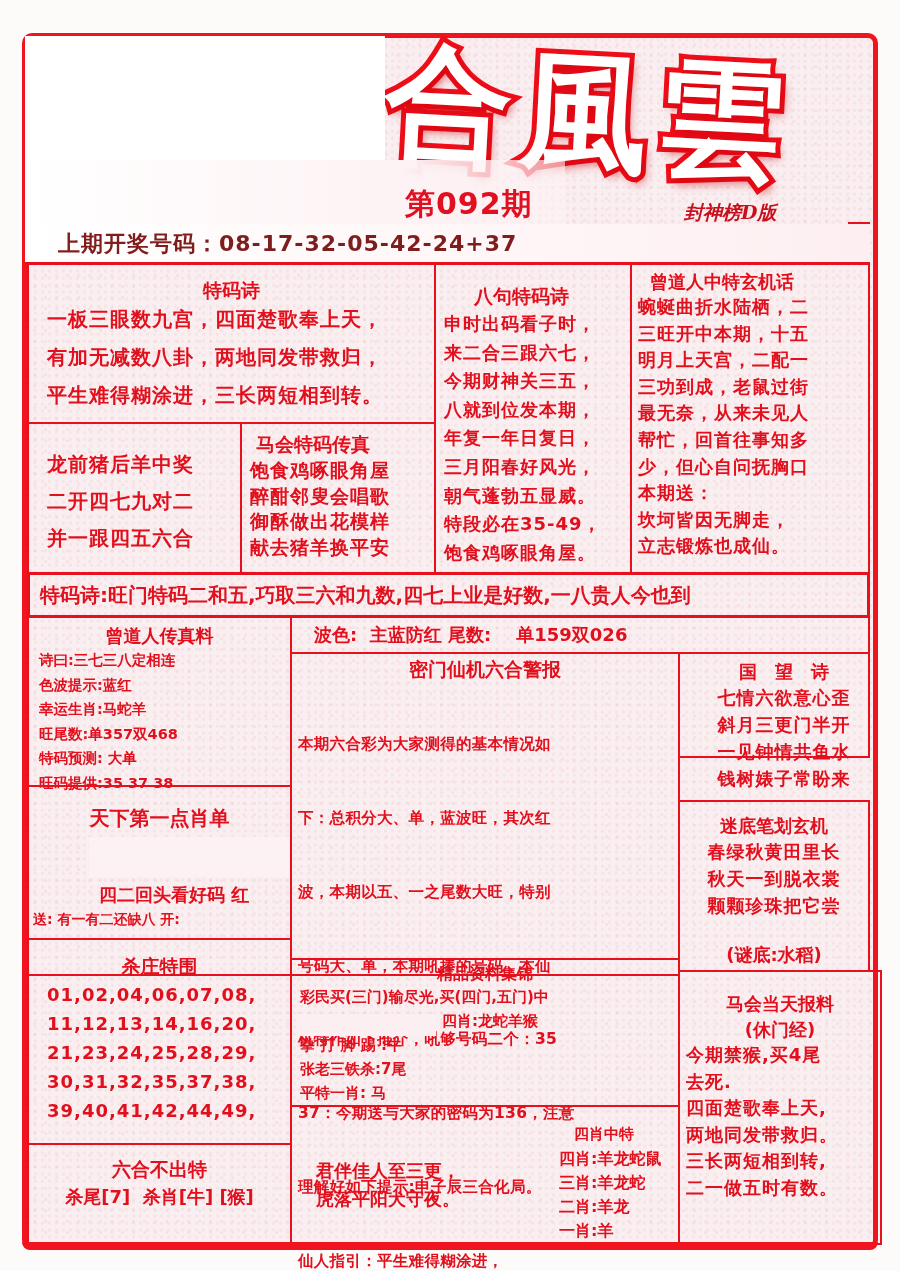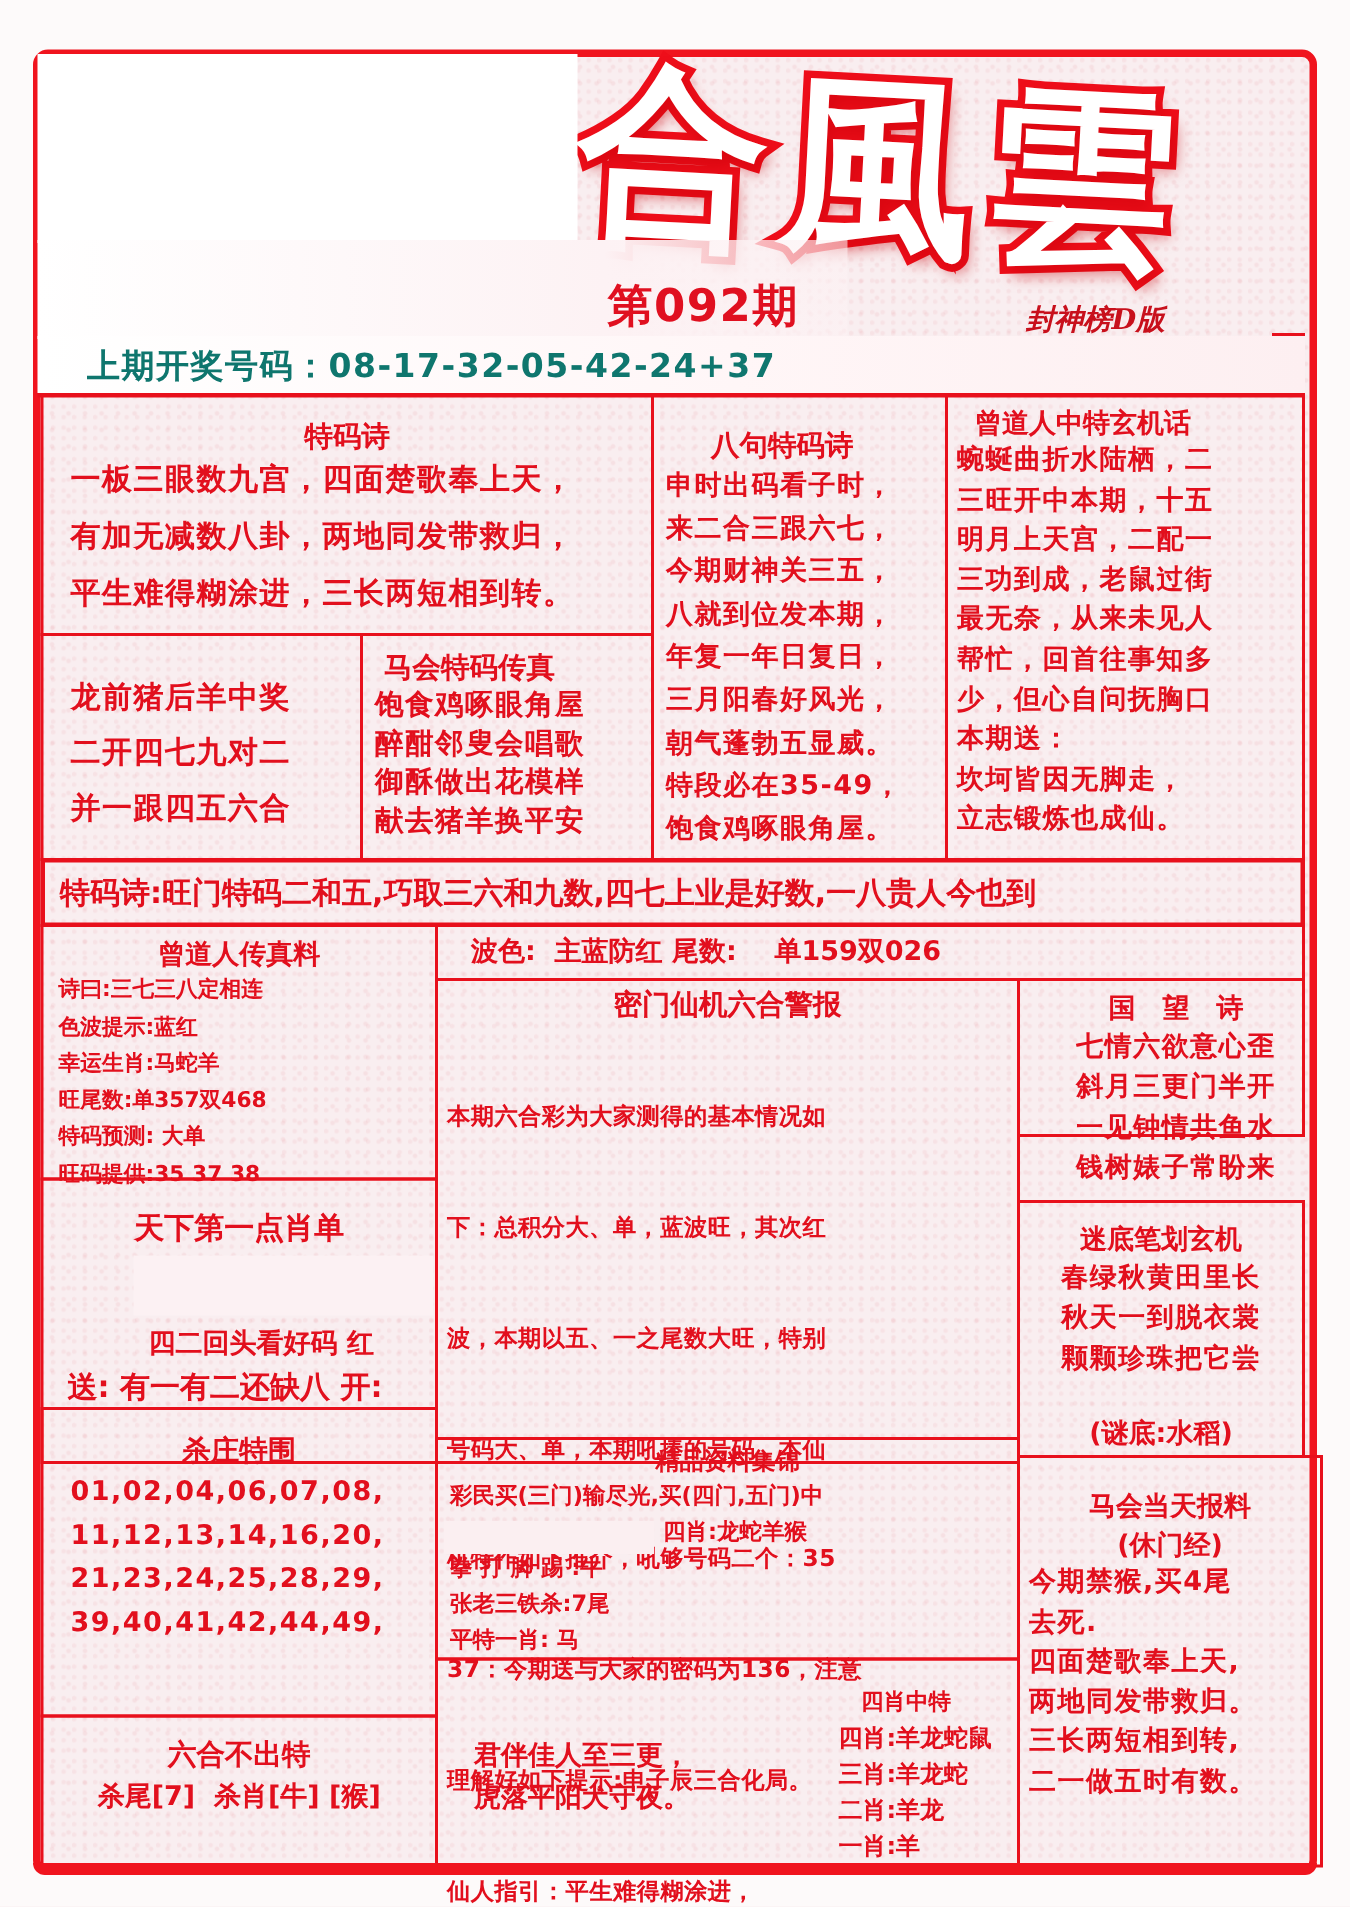--- a/index.html
+++ b/index.html
@@ -46,21 +46,21 @@
     position: absolute; left: 25px; top: 224px; width: 845px; height: 38px;
     background: linear-gradient(90deg, #ffffff 0%, #fff6f7 55%, #fdeff1 100%);
     border-bottom: 3px solid #e8101c;
   }
   .issue { position: absolute; left: 405px; top: 184px; font-size: 30px; font-weight: bold; color: #e01020; letter-spacing: 1px; }
   .edition {
     position: absolute; left: 684px; top: 200px; font-size: 19px; font-weight: bold; font-style: italic;
     color: #c8101c; font-family: "DejaVu Serif", "Liberation Serif", serif;
   }
   .edition-line { position: absolute; left: 848px; top: 222px; width: 22px; height: 3px; background: #e8101c; }
-  .draw-label { position: absolute; left: 58px; top: 229px; font-size: 22px; font-weight: bold; color: #0f766e; letter-spacing: 1px; }
+  .draw-label { position: absolute; left: 58px; top: 229px; font-size: 22px; font-weight: bold; color: #7f1d1d; letter-spacing: 1px; }
   .center { text-align: center; }
   .poem-line { display: block; }
   .redbar { position: absolute; background: #f0141e; }
 </style>
 </head>
 <body>
 
 <div class="frame"></div>
 
 <div class="title-cn">合風雲</div>
@@ -145,29 +145,30 @@
     <span class="poem-line">旺尾数:单357双468</span>
     <span class="poem-line">特码预测: 大单</span>
     <span class="poem-line">旺码提供:35 37 38</span>
   </div>
 </div>
 
 <div class="cell" style="left:27px;top:785px;width:265px;height:191px;">
   <div class="txt center" style="font-size:20px;margin-top:18px;">天下第一点肖单</div>
   <div class="abs" style="left:60px;top:50px;width:200px;height:40px;background:#fcf1f3;"></div>
   <div class="txt abs" style="font-size:18px;left:70px;top:96px;">四二回头看好码 红</div>
-  <div class="txt abs" style="font-size:20px;left:16px;top:124px;">送: 有一有二还缺八 开:</div>
+  <div class="txt abs" style="font-size:14px;left:4px;top:124px;">送: 有一有二还缺八 开:</div>
 </div>
 
 <div class="cell" style="left:27px;top:938px;width:265px;height:207px;">
   <div class="txt center" style="font-size:19px;margin-top:14px;">杀庄特围</div>
   <div class="txt" style="font-size:18px;line-height:29px;padding-left:18px;letter-spacing:1px;">
     <span class="poem-line">01,02,04,06,07,08,</span>
     <span class="poem-line">11,12,13,14,16,20,</span>
     <span class="poem-line">21,23,24,25,28,29,</span>
+    <span class="poem-line">30,31,32,35,37,38,</span>
     <span class="poem-line">39,40,41,42,44,49,</span>
   </div>
 </div>
 
 <div class="cell" style="left:27px;top:1143px;width:265px;height:102px;">
   <div class="txt center" style="font-size:19px;margin-top:12px;">六合不出特</div>
   <div class="txt center" style="font-size:18px;margin-top:2px;white-space:pre;">杀尾[7]  杀肖[牛] [猴]</div>
 </div>
 
 <div class="cell" style="left:290px;top:616px;width:580px;height:38px;">

